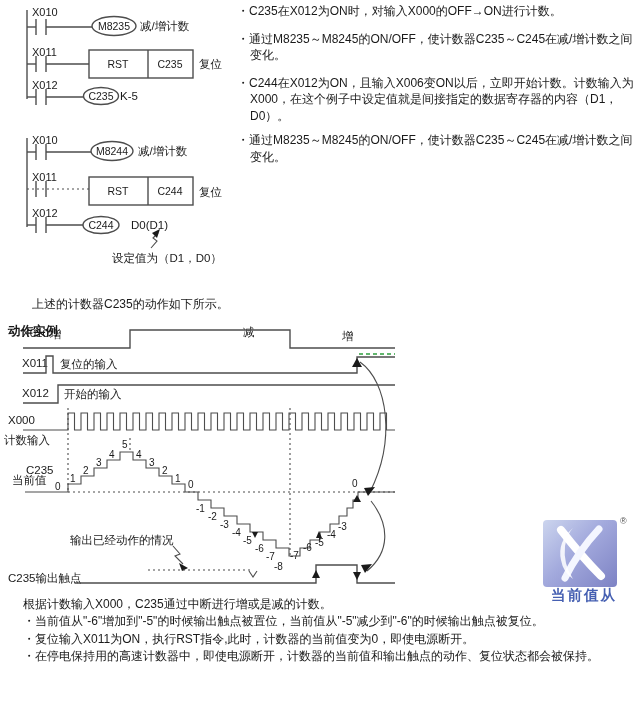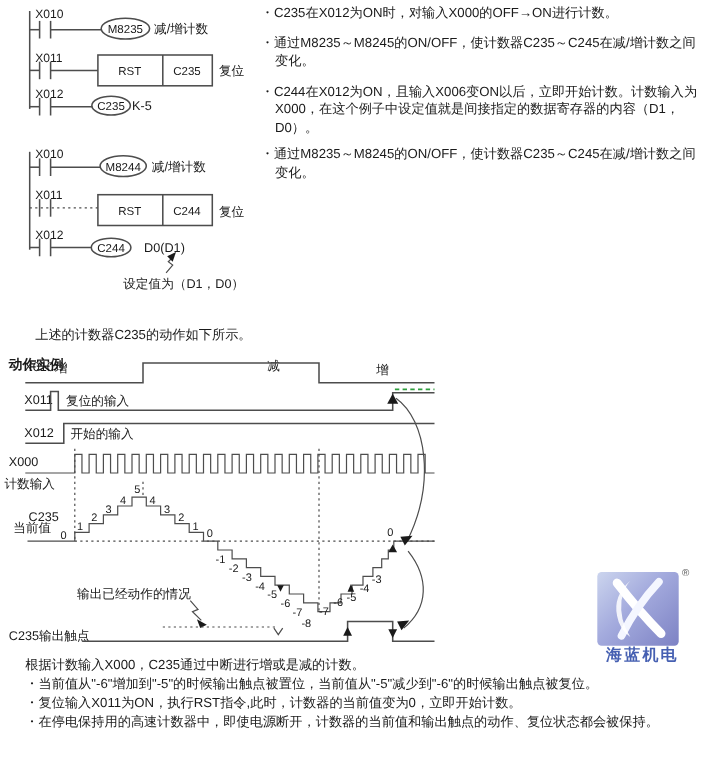--- a/index.html
+++ b/index.html
@@ -194,23 +194,23 @@
 
   <div class="logo">
     <div class="logo-mark">
       <svg width="74" height="67">
         <path d="M18,10 C32,28 46,44 58,56" stroke="#ffffff" stroke-width="8" fill="none" stroke-linecap="round"></path>
         <path d="M56,9 C42,24 30,42 22,58" stroke="#f4f6ff" stroke-width="7" fill="none" stroke-linecap="round"></path>
         <path d="M30,8 Q14,22 18,40 Q20,52 30,59 Q20,44 22,26 Q24,14 30,8" fill="#ffffff" opacity="0.85"></path>
       </svg>
     </div>
     <div class="logo-reg">®</div>
-    <div class="logo-text">海蓝机电</div>
+    <div class="logo-text">当前值从</div>
   </div>
 
   <div class="footer">
     <div>根据计数输入X000，C235通过中断进行增或是减的计数。</div>
     <div class="bullet"><span class="blt">・</span><span>当前值从"-6"增加到"-5"的时候输出触点被置位，当前值从"-5"减少到"-6"的时候输出触点被复位。</span></div>
-    <div class="bullet"><span class="blt">・</span><span>复位输入X011为ON，执行RST指令,此时，计数器的当前值变为0，立即开始计数。</span></div>
+    <div class="bullet"><span class="blt">・</span><span>复位输入X011为ON，执行RST指令,此时，计数器的当前值变为0，即使电源断开。</span></div>
     <div class="bullet"><span class="blt">・</span><span>在停电保持用的高速计数器中，即使电源断开，计数器的当前值和输出触点的动作、复位状态都会被保持。</span></div>
   </div>
 
 </div>
 
 </body></html>

